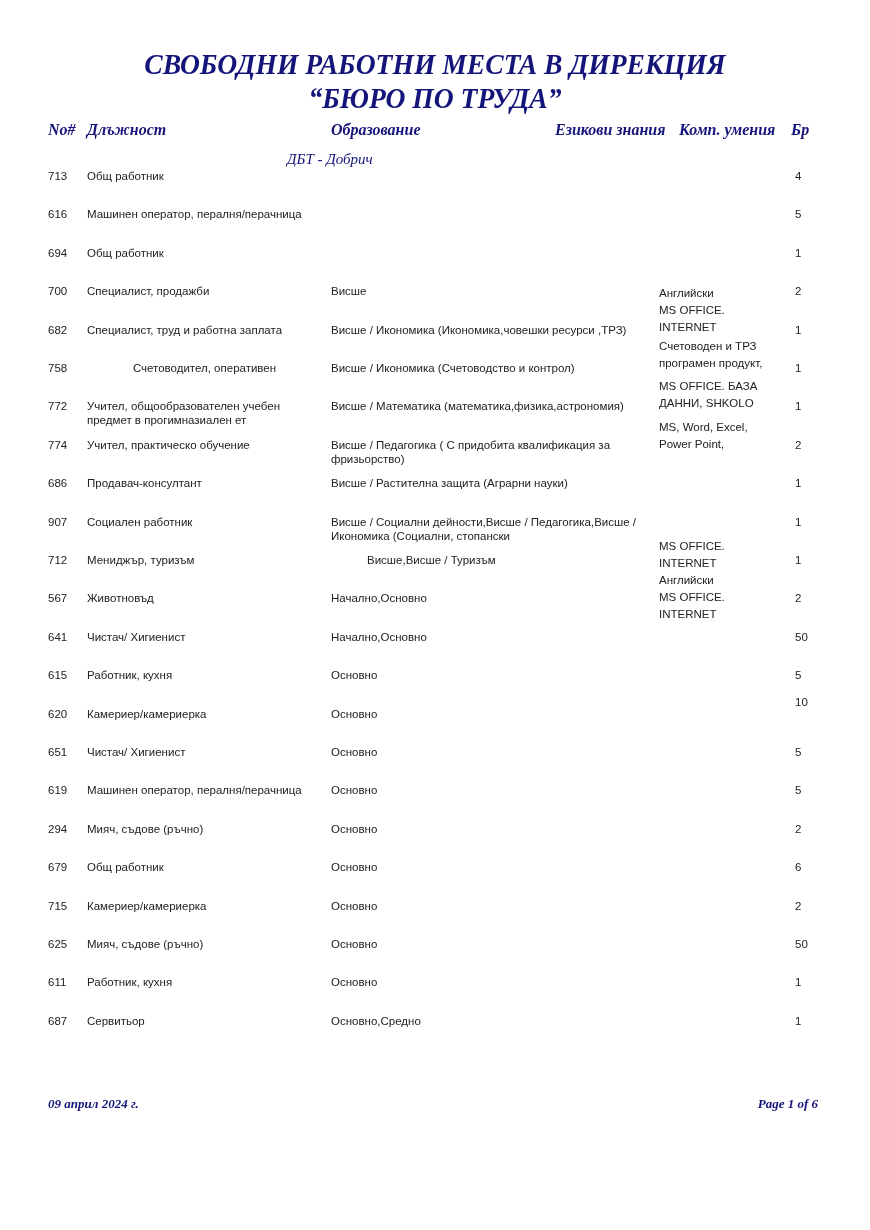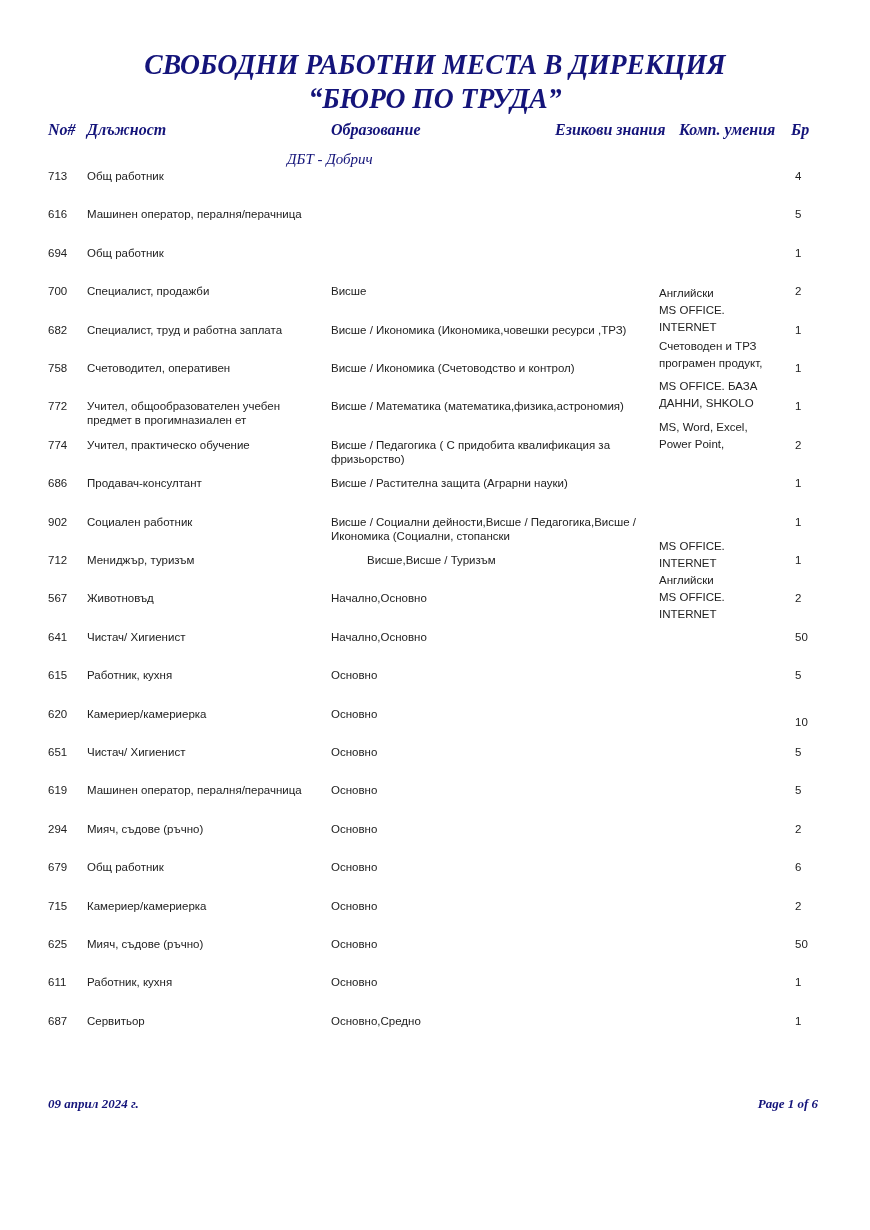--- a/index.html
+++ b/index.html
@@ -45,36 +45,36 @@
     <div class="cell cnt" style="top: 247px;">1</div>
     <div class="cell num" style="top: 285px;">700</div>
     <div class="cell pos" style="top: 285px;">Специалист, продажби</div>
     <div class="cell edu" style="top: 285px;">Висше</div>
     <div class="cell cnt" style="top: 285px;">2</div>
     <div class="cell num" style="top: 324px;">682</div>
     <div class="cell pos" style="top: 324px;">Специалист, труд и работна заплата</div>
     <div class="cell edu" style="top: 324px;">Висше / Икономика (Икономика,човешки ресурси ,ТРЗ)</div>
     <div class="cell cnt" style="top: 324px;">1</div>
     <div class="cell num" style="top: 362px;">758</div>
-    <div class="cell pos" style="top: 362px;">Счетоводител, оперативен</div>
+    <div class="cell pos" style="top: 362px; text-align: center;">Счетоводител, оперативен</div>
     <div class="cell edu" style="top: 362px;">Висше / Икономика (Счетоводство и контрол)</div>
     <div class="cell cnt" style="top: 362px;">1</div>
     <div class="cell num" style="top: 400px;">772</div>
     <div class="cell pos" style="top: 400px;">Учител, общообразователен учебен предмет в прогимназиален ет</div>
     <div class="cell edu" style="top: 400px;">Висше / Математика (математика,физика,астрономия)</div>
     <div class="cell cnt" style="top: 400px;">1</div>
     <div class="cell num" style="top: 439px;">774</div>
     <div class="cell pos" style="top: 439px;">Учител, практическо обучение</div>
     <div class="cell edu" style="top: 439px;">Висше / Педагогика ( С придобита квалификация за фризьорство)</div>
     <div class="cell cnt" style="top: 439px;">2</div>
     <div class="cell num" style="top: 477px;">686</div>
     <div class="cell pos" style="top: 477px;">Продавач-консултант</div>
     <div class="cell edu" style="top: 477px;">Висше / Растителна защита (Аграрни науки)</div>
     <div class="cell cnt" style="top: 477px;">1</div>
-    <div class="cell num" style="top: 516px;">902</div>
+    <div class="cell num" style="top: 516px;">907</div>
     <div class="cell pos" style="top: 516px;">Социален работник</div>
     <div class="cell edu" style="top: 516px;">Висше / Социални дейности,Висше / Педагогика,Висше / Икономика (Социални, стопански</div>
     <div class="cell cnt" style="top: 516px;">1</div>
     <div class="cell num" style="top: 554px;">712</div>
     <div class="cell pos" style="top: 554px;">Мениджър, туризъм</div>
     <div class="cell edu" style="top: 554px; margin-left: 36px;">Висше,Висше / Туризъм</div>
     <div class="cell cnt" style="top: 554px;">1</div>
     <div class="cell num" style="top: 592px;">567</div>
     <div class="cell pos" style="top: 592px;">Животновъд</div>
     <div class="cell edu" style="top: 592px;">Начално,Основно</div>
@@ -83,21 +83,21 @@
     <div class="cell pos" style="top: 631px;">Чистач/ Хигиенист</div>
     <div class="cell edu" style="top: 631px;">Начално,Основно</div>
     <div class="cell cnt" style="top: 631px;">50</div>
     <div class="cell num" style="top: 669px;">615</div>
     <div class="cell pos" style="top: 669px;">Работник, кухня</div>
     <div class="cell edu" style="top: 669px;">Основно</div>
     <div class="cell cnt" style="top: 669px;">5</div>
     <div class="cell num" style="top: 708px; text-align: center;">620</div>
     <div class="cell pos" style="top: 708px;">Камериер/камериерка</div>
     <div class="cell edu" style="top: 708px;">Основно</div>
-    <div class="cell cnt" style="top: 716px;">10</div>
+    <div class="cell cnt" style="top: 696px;">10</div>
     <div class="cell num" style="top: 746px;">651</div>
     <div class="cell pos" style="top: 746px;">Чистач/ Хигиенист</div>
     <div class="cell edu" style="top: 746px;">Основно</div>
     <div class="cell cnt" style="top: 746px;">5</div>
     <div class="cell num" style="top: 784px;">619</div>
     <div class="cell pos" style="top: 784px;">Машинен оператор, пералня/перачница</div>
     <div class="cell edu" style="top: 784px;">Основно</div>
     <div class="cell cnt" style="top: 784px;">5</div>
     <div class="cell num" style="top: 823px;">294</div>
     <div class="cell pos" style="top: 823px;">Мияч, съдове (ръчно)</div>

